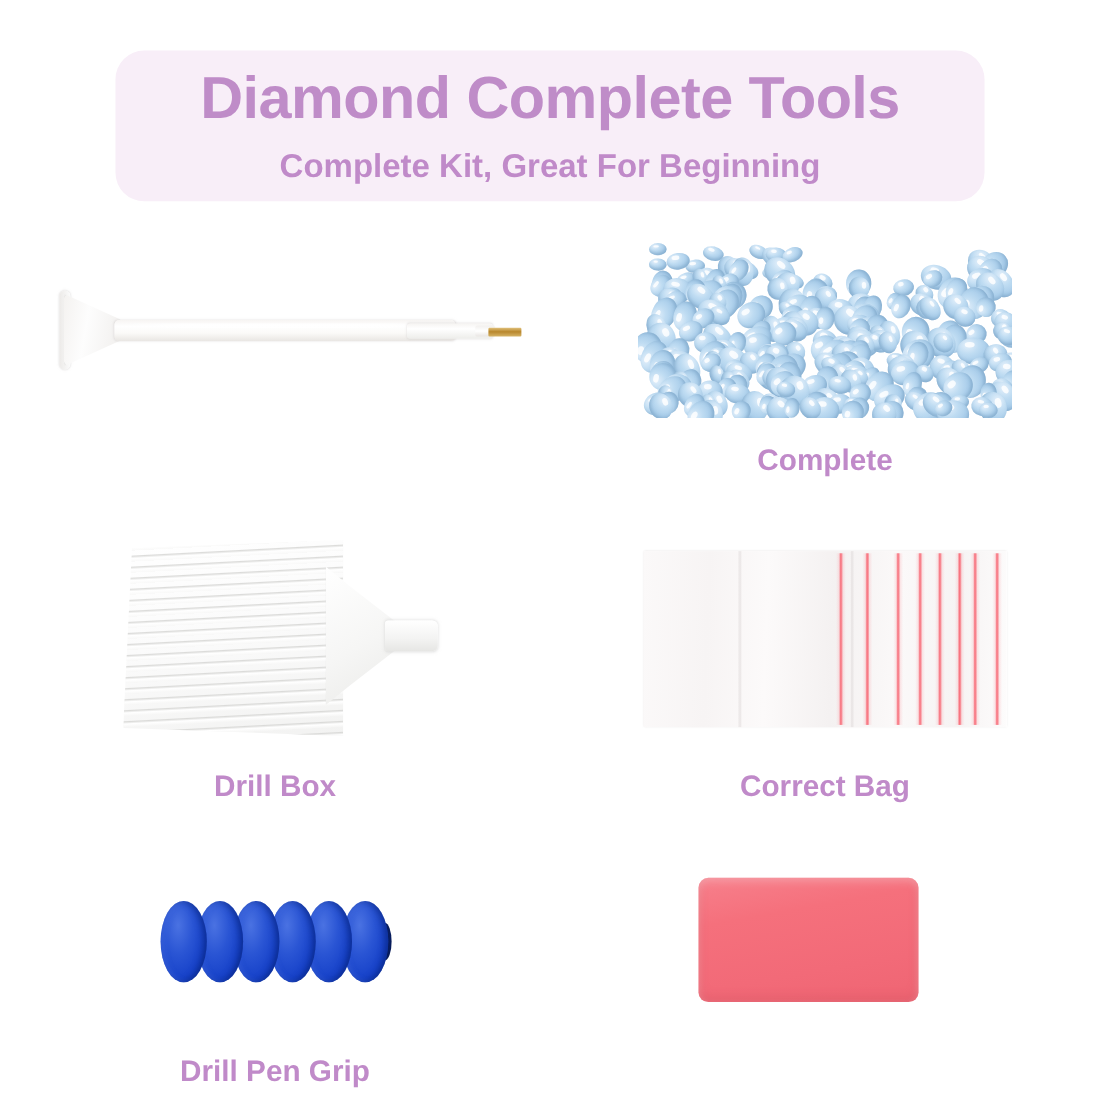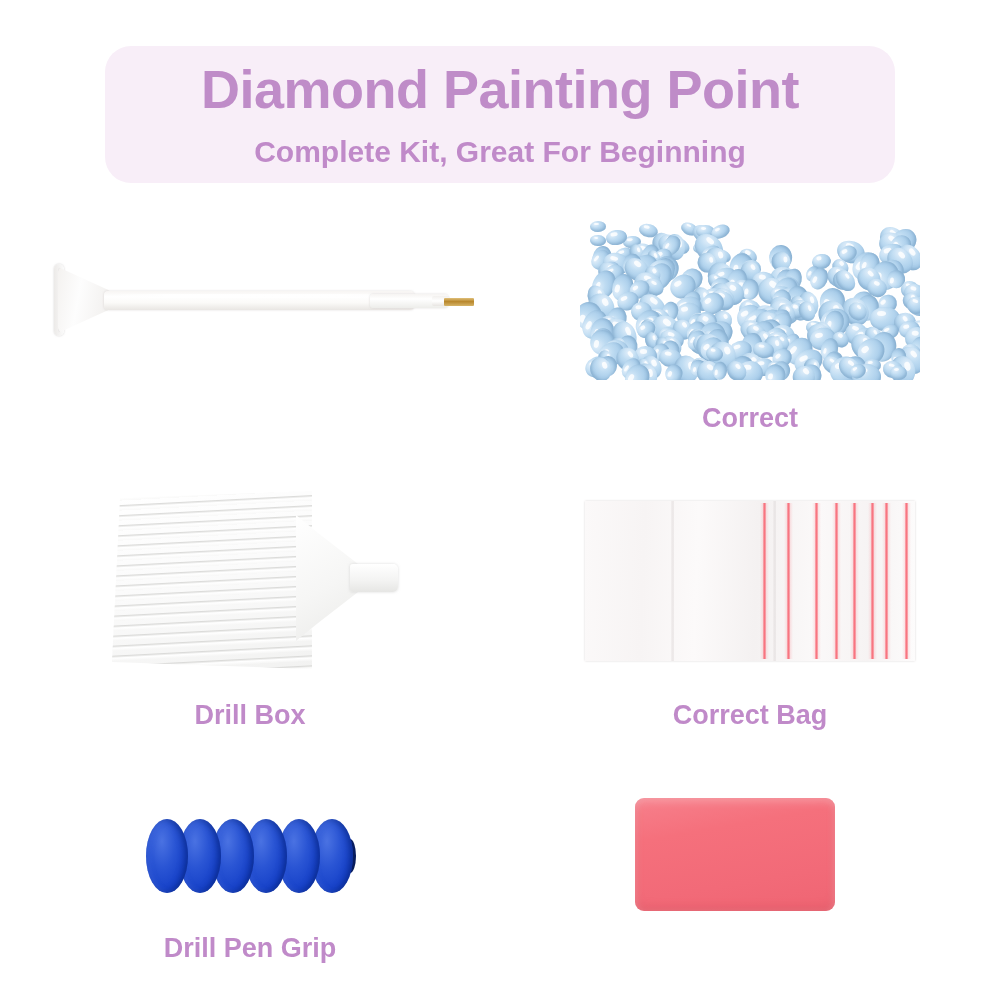--- a/index.html
+++ b/index.html
@@ -84,21 +84,21 @@
     text-align: center;
     white-space: nowrap;
   }
 
   
   .row-1 .media { height: 190px; }
   .row-1 .caption { margin-top: 8px; }
   .row-2 .media { height: 210px; }
   .row-2 .caption { margin-top: 14px; }
   .row-3 .media { height: 150px; }
-  .row-3 .caption { }
+  .row-3 .caption { margin-top: 26px; }
 
   .row-2 { margin-top: 42px; }
   .row-3 { margin-top: 52px; }
 
   
   .pen-wrap {
     position: relative;
     width: 420px;
     height: 110px;
   }
@@ -329,21 +329,21 @@
     border-radius: 9px;
     box-shadow: inset 0 3px 8px rgba(255,255,255,0.28), inset 0 -4px 10px rgba(180,60,72,0.22);
   }
 </style>
 </head>
 <body>
 
 <div class="page">
 
   <div class="header-card">
-    <div class="header-title">Diamond Painting Point</div>
+    <div class="header-title">Diamond Complete Tools</div>
     <div class="header-subtitle">Complete Kit, Great For Beginning</div>
   </div>
 
   <div class="grid">
 
     <div class="row row-1">
 
       <div class="cell">
         <div class="media">
           <div class="pen-wrap">
@@ -630,21 +630,21 @@
               <div class="drill" style="width: 16.0796px; height: 10.9341px; left: 113.129px; top: 21.9212px; transform: rotate(-8.37713deg);"></div>
               <div class="drill" style="width: 24.9688px; height: 16.9788px; left: 111.815px; top: 6.13392px; transform: rotate(27.3097deg);"></div>
               <div class="drill" style="width: 17.8162px; height: 12.115px; left: 34.9598px; top: 28.3523px; transform: rotate(-17.5696deg);"></div>
               <div class="drill" style="width: 18.9284px; height: 12.8713px; left: 115.97px; top: 4.61472px; transform: rotate(2.32931deg);"></div>
               <div class="drill" style="width: 21.7231px; height: 14.7717px; left: 87.8793px; top: 18.1054px; transform: rotate(27.231deg);"></div>
               <div class="drill" style="width: 21.3936px; height: 14.5477px; left: 26.2025px; top: 10.1995px; transform: rotate(-8.23632deg);"></div>
               <div class="drill" style="width: 19.4318px; height: 13.2136px; left: 131.154px; top: 4.80924px; transform: rotate(-22.5164deg);"></div>
               <div class="drill" style="width: 17.3704px; height: 11.8118px; left: 133.932px; top: 30.0191px; transform: rotate(24.4563deg);"></div>
             </div>
         </div>
-        <div class="caption">Correct</div>
+        <div class="caption">Complete</div>
       </div>
 
     </div>
 
     <div class="row row-2">
 
       <div class="cell">
         <div class="media">
           <div class="box-wrap">
             <div class="box-tray"></div>

